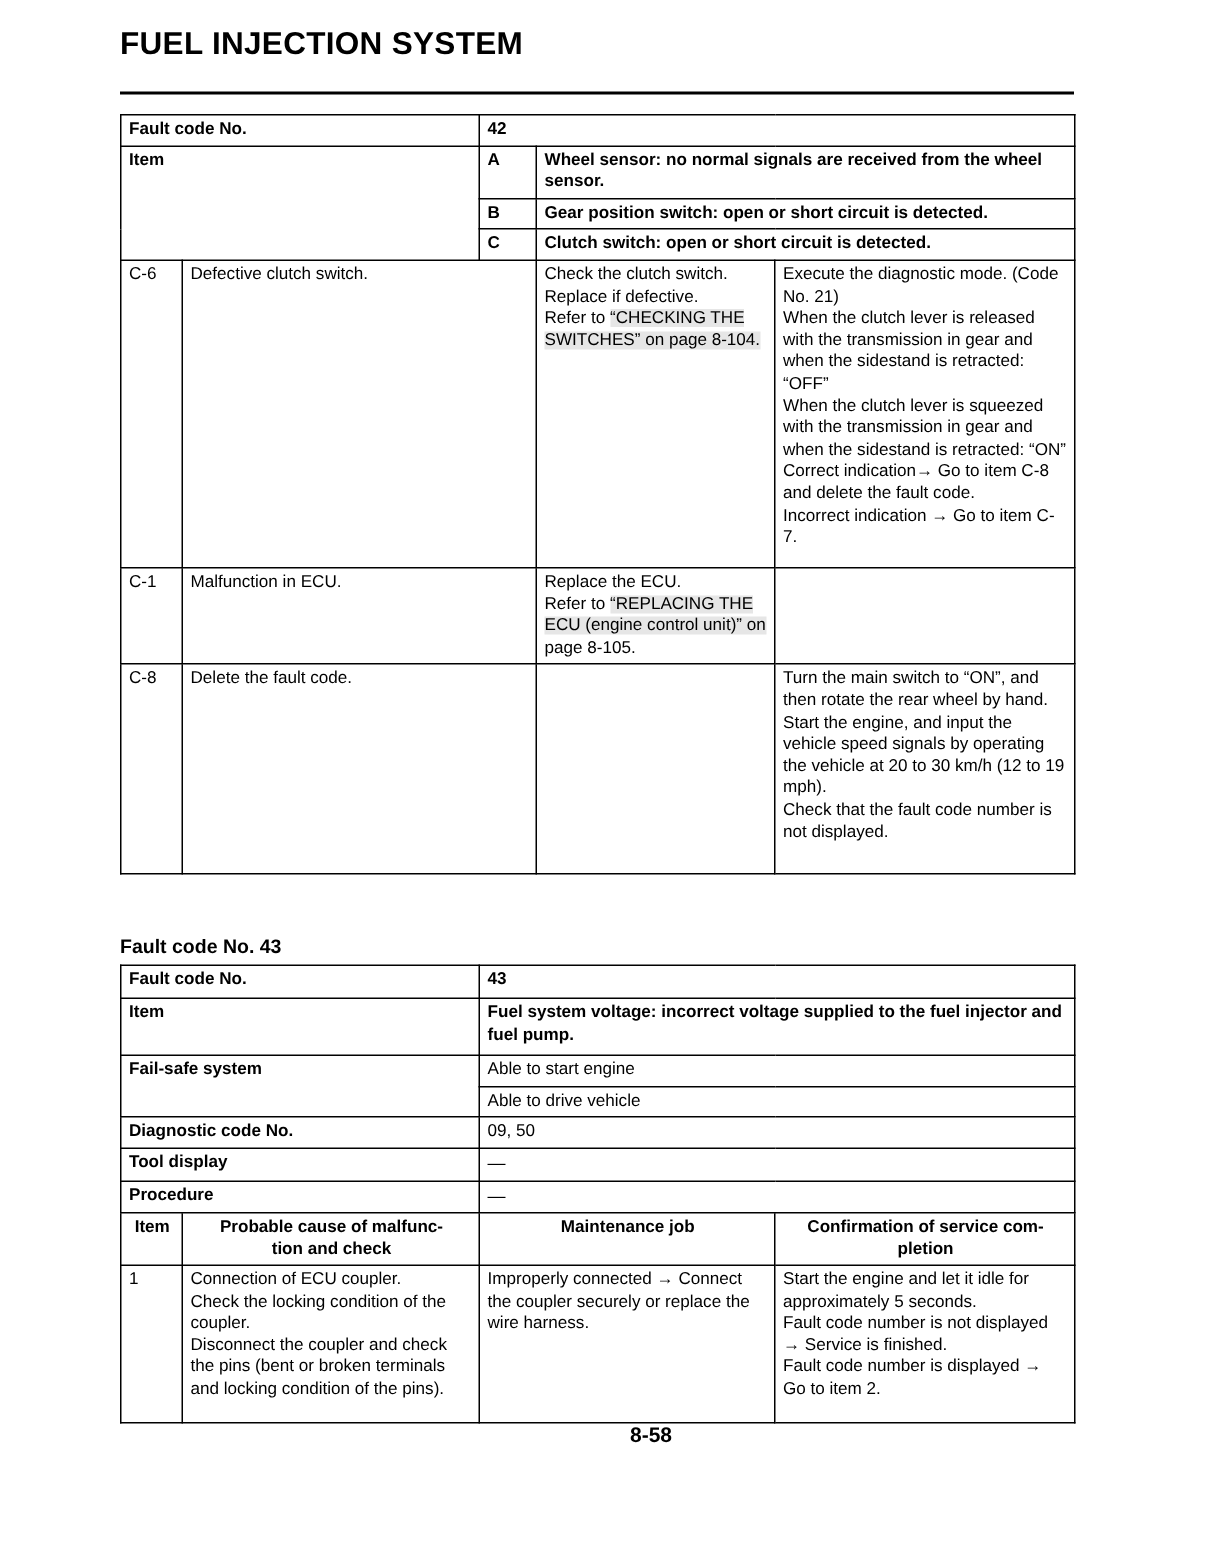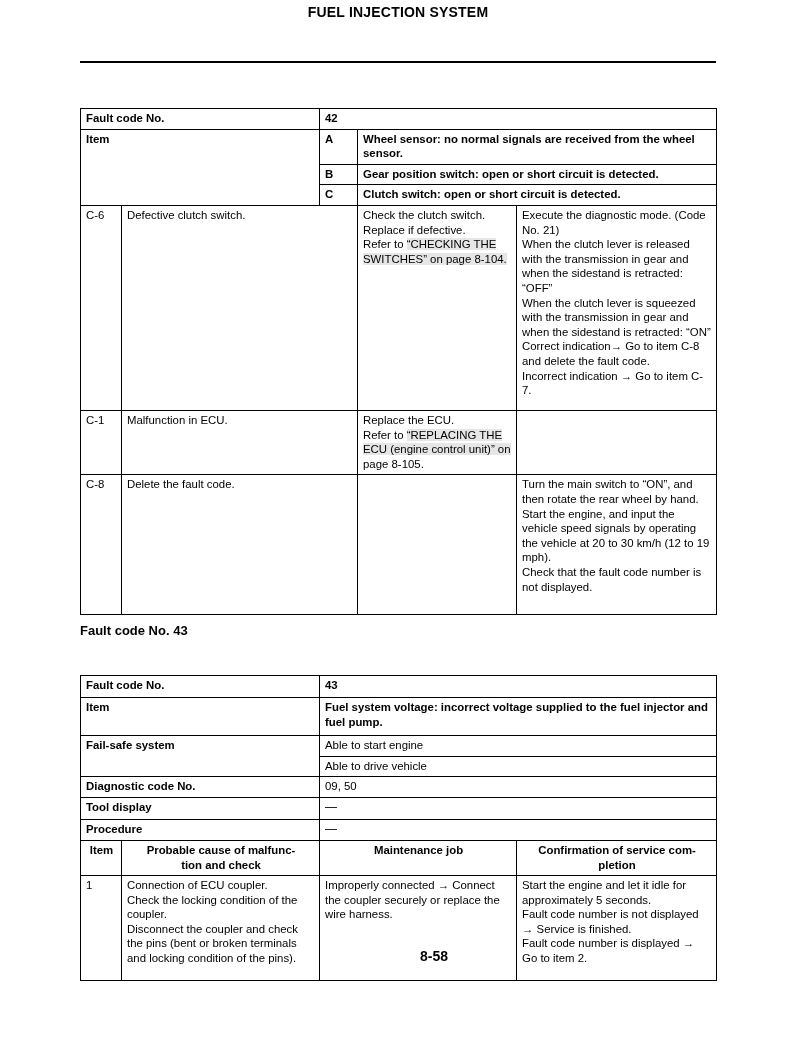--- a/index.html
+++ b/index.html
@@ -19,43 +19,42 @@
   .page {
     position: absolute;
     left: 0; top: 0;
     width: 803px;
     height: 1045px;
   }
   
   .page-header {
     position: absolute;
     left: 80px;
-    top: 4px;
-    width: 636px;
-    text-align: center;
-    font-size: 14px;
+    top: 18px;
+    width: 636px;
+    text-align: left;
+    font-size: 21px;
     font-weight: bold;
     letter-spacing: 0.2px;
   }
   .header-rule {
     position: absolute;
     left: 80px;
     top: 61px;
     width: 636px;
     height: 0;
     border-top: 2.4px solid #000;
   }
   
   table.doc {
     border-collapse: collapse;
     table-layout: fixed;
     position: absolute;
     font-size: 11.4px;
     line-height: 1.28;
-    margin-top: 32px;
   }
   table.doc td {
     border: 1px solid #000;
     vertical-align: top;
     padding: 2px 4px 3px 5px;
   }
   td.b { font-weight: bold; }
   td.mid { vertical-align: middle; }
   td.ctr { text-align: center; }
   .dash { font-size: 12px; }

